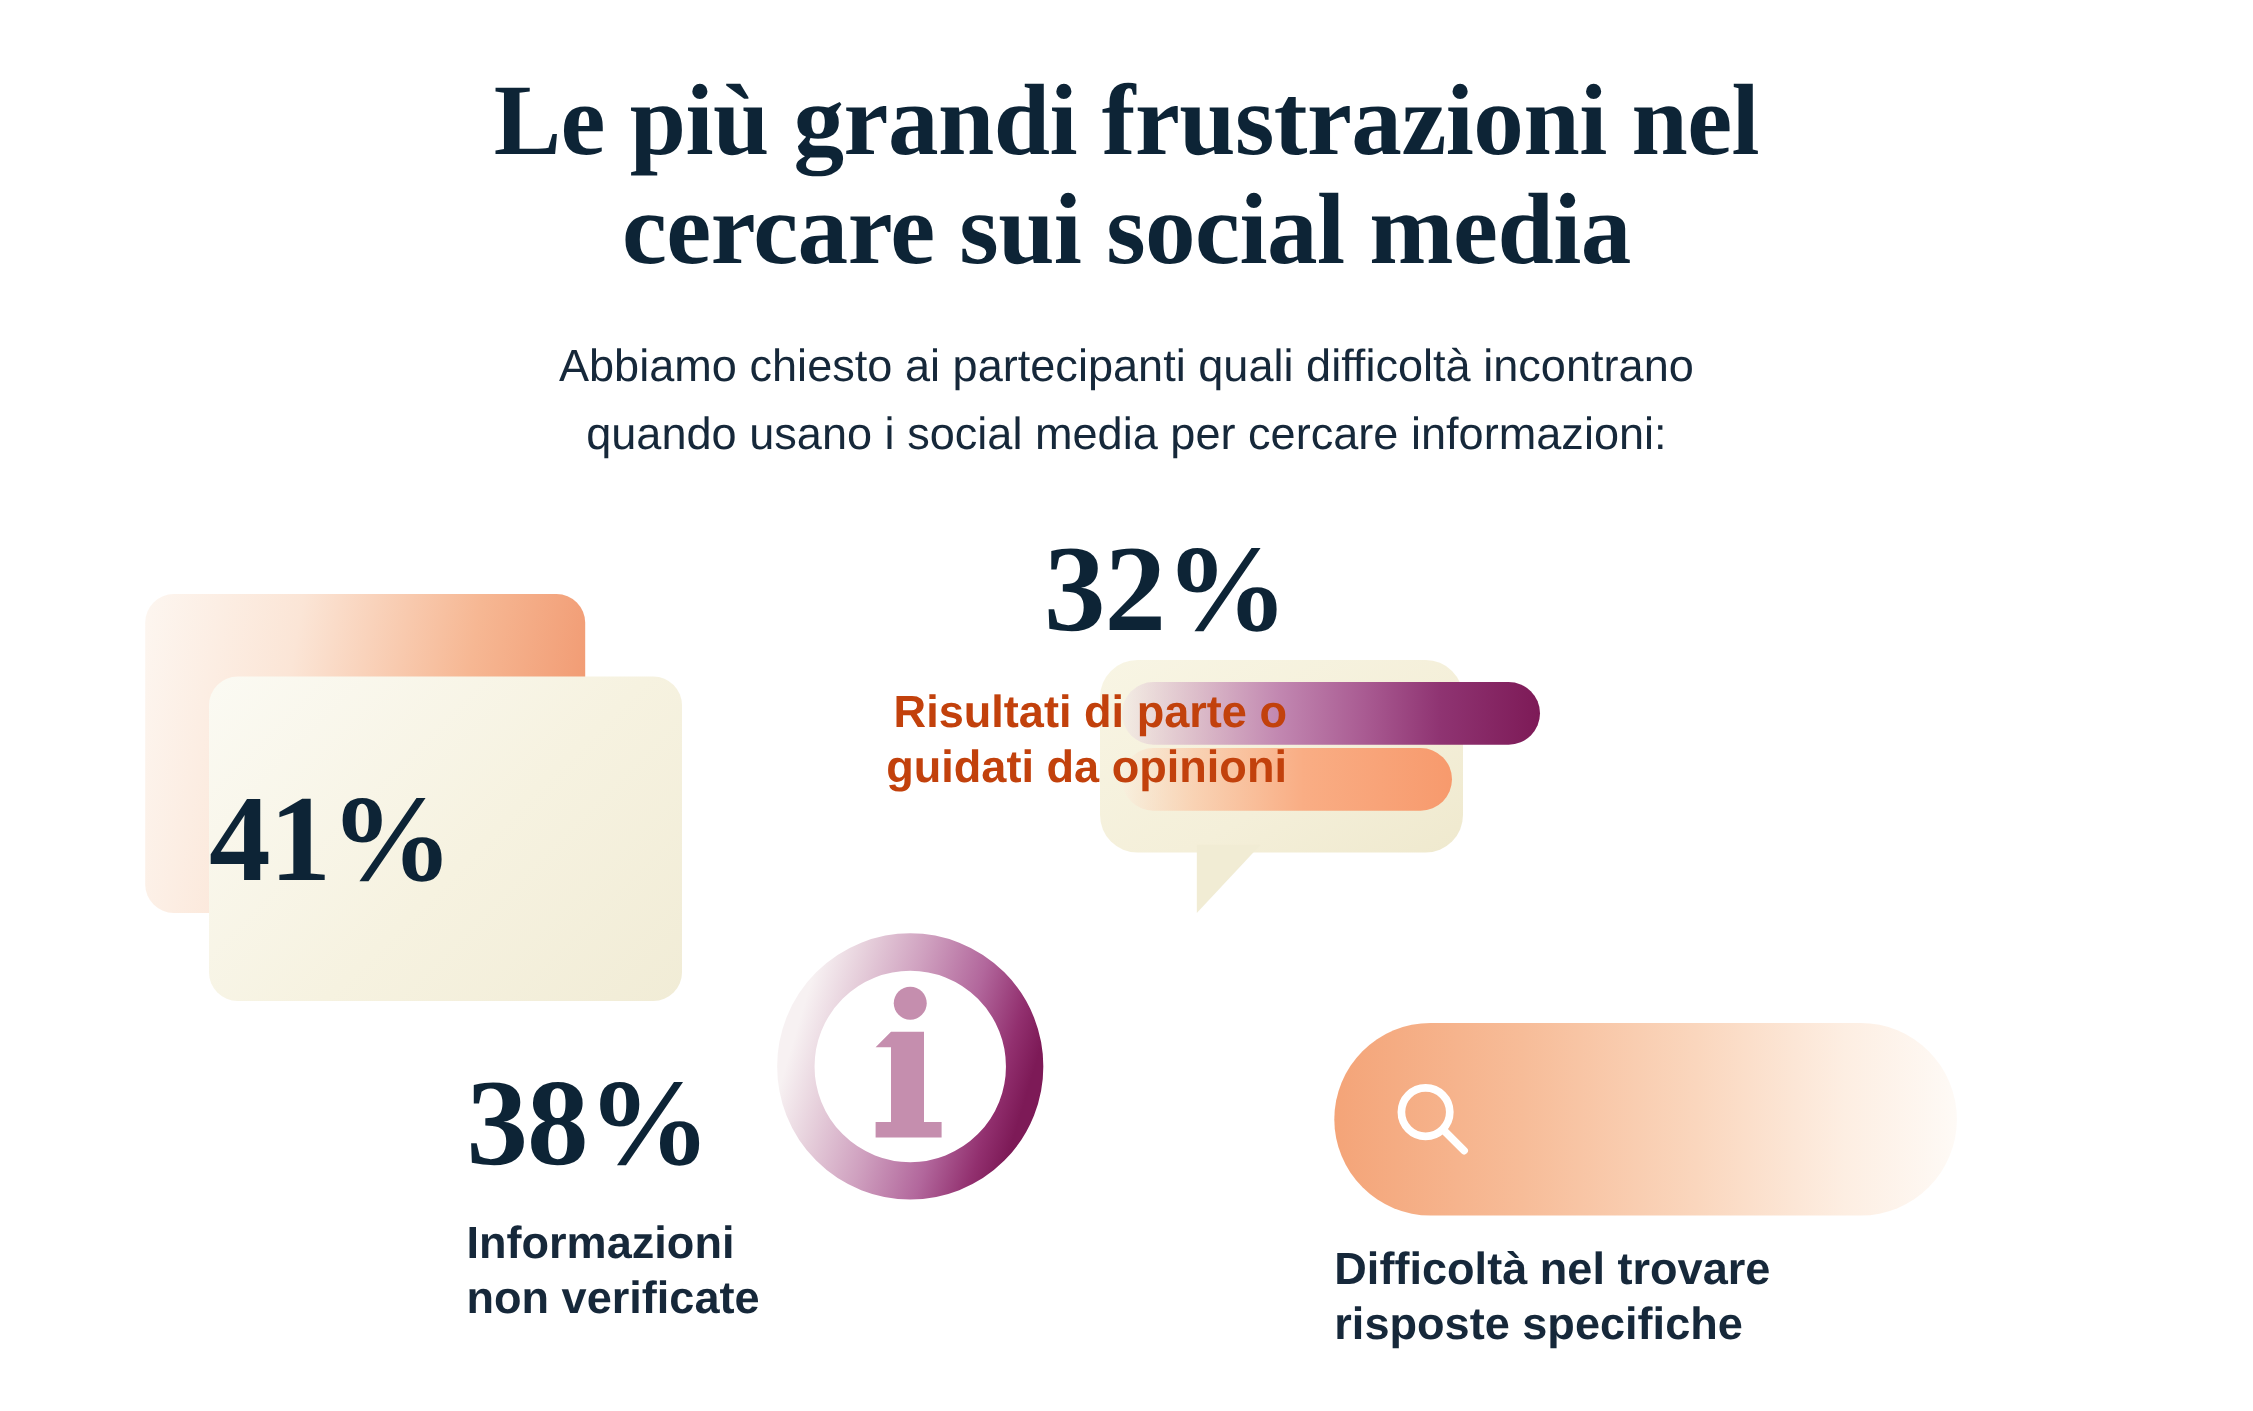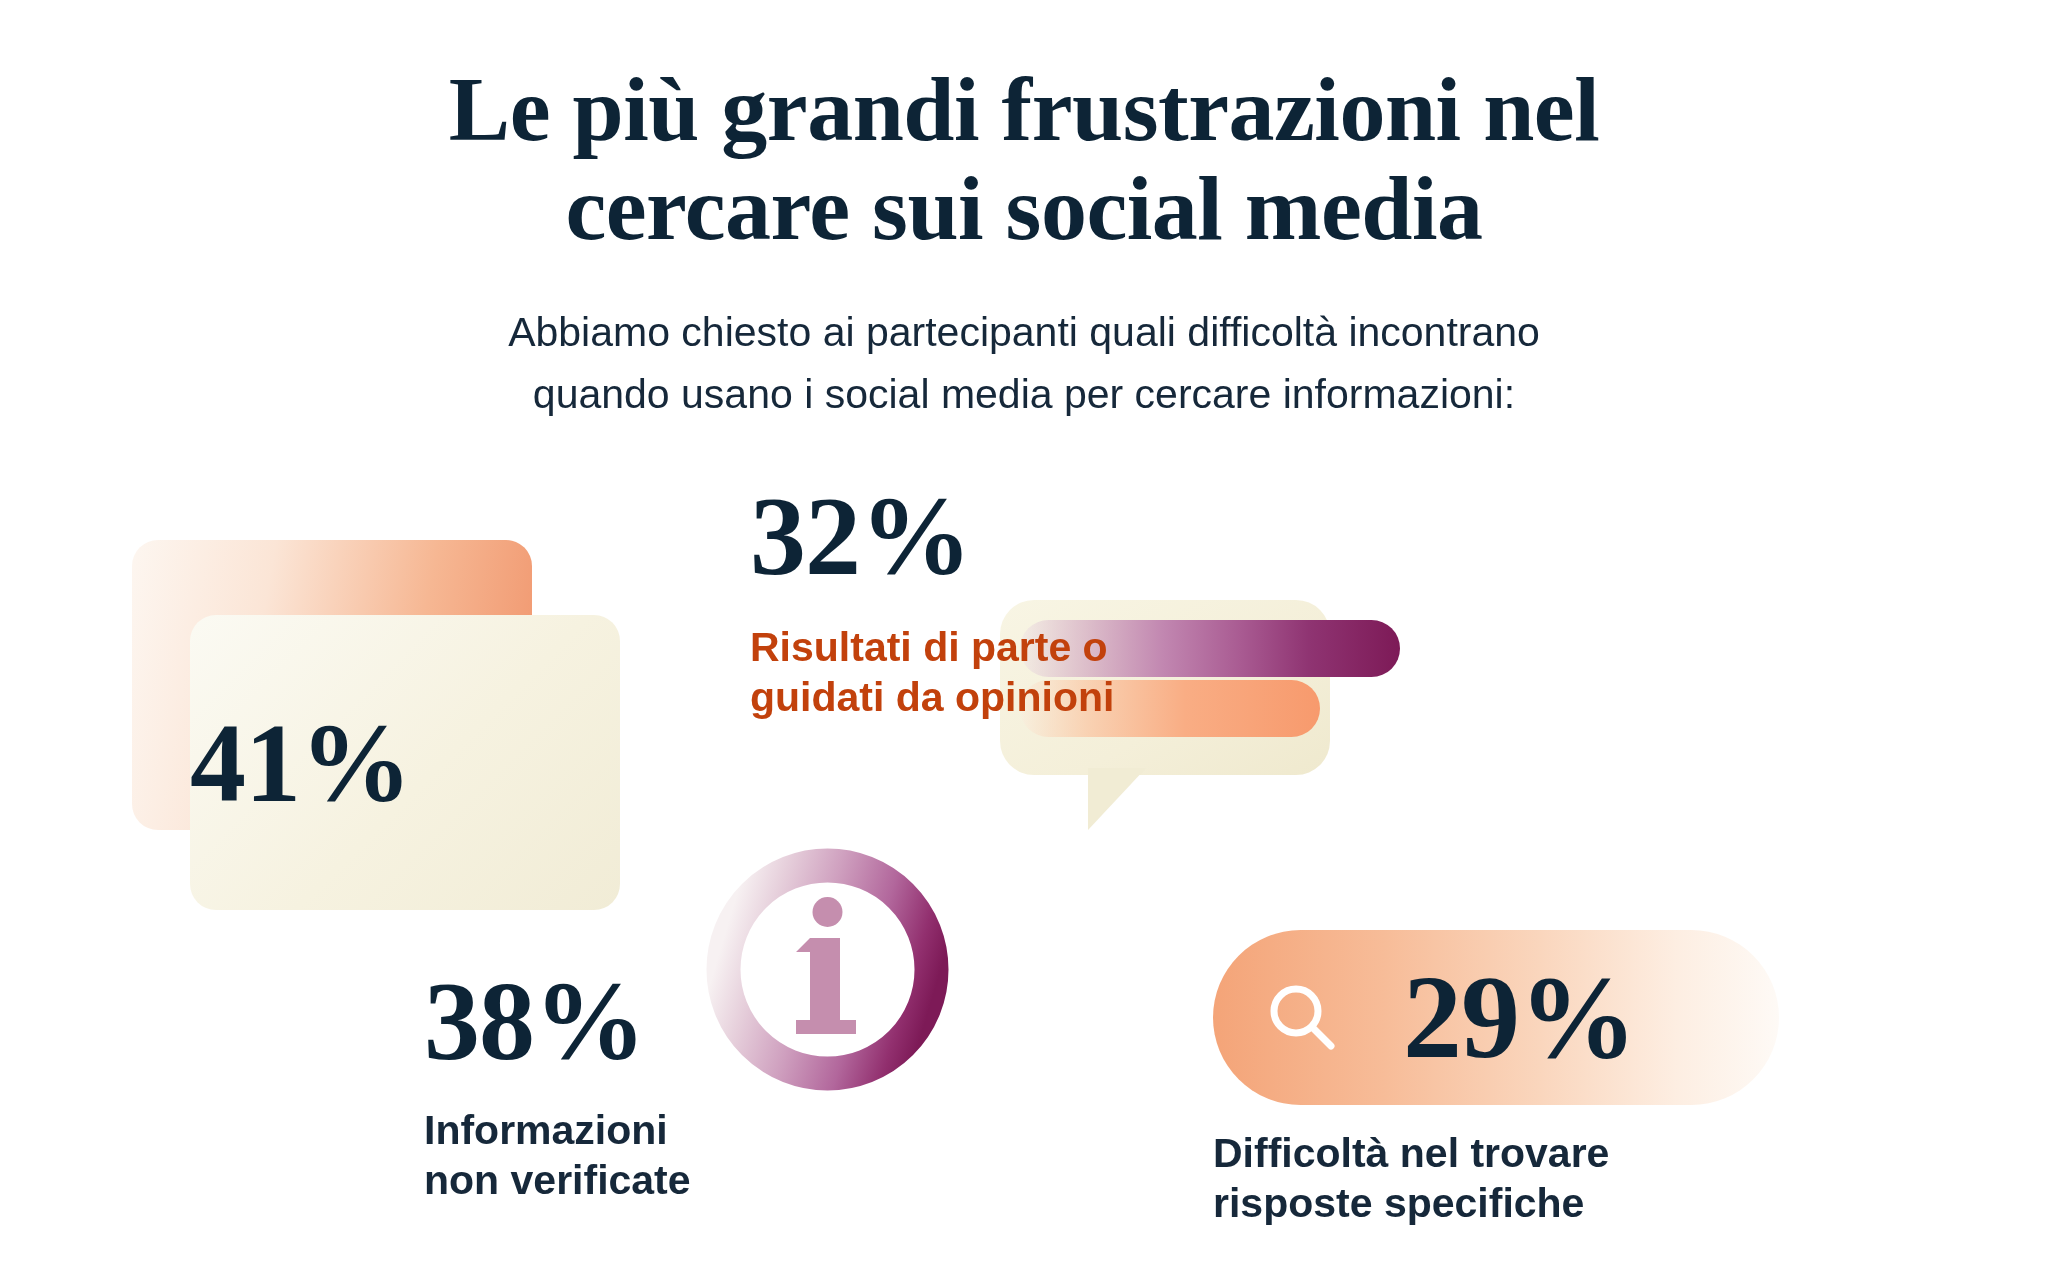--- a/index.html
+++ b/index.html
@@ -146,21 +146,21 @@
     height: 57px;
     border-radius: 30px;
     background: linear-gradient(90deg, rgba(252,236,224,0.25) 0%, rgba(250,200,166,0.75) 22%,
                 #f9ad84 55%, #f79a6d 100%);
   }
   .stat32 {
     position: absolute;
     left: -250px;
     top: -120px;
     width: 420px;
-    text-align: left;
+    text-align: right;
   }
   .stat32-pct {
     font-family: "Liberation Serif", "DejaVu Serif", serif;
     font-weight: 700;
     font-size: 112px;
     line-height: 1;
     color: #0d2436;
     letter-spacing: -1px;
   }
   .stat32-label {
@@ -311,20 +311,19 @@
       <span class="l-line">Informazioni</span>
       <span class="l-line">non verificate</span>
     </div>
   </div>
 
   <div class="pill29">
     <svg class="pill29-icon" viewBox="0 0 76 76" aria-hidden="true">
       <circle cx="31" cy="31" r="22" fill="none" stroke="#ffffff" stroke-width="7"></circle>
       <line x1="47" y1="47" x2="66" y2="66" stroke="#ffffff" stroke-width="7" stroke-linecap="round"></line>
     </svg>
-    <div class="pill29-pct">29%</div>
   </div>
   <div class="stat29-label">
     <span class="l-line">Difficoltà nel trovare</span>
     <span class="l-line">risposte specifiche</span>
   </div>
 
 </div>
 
 </body></html>

